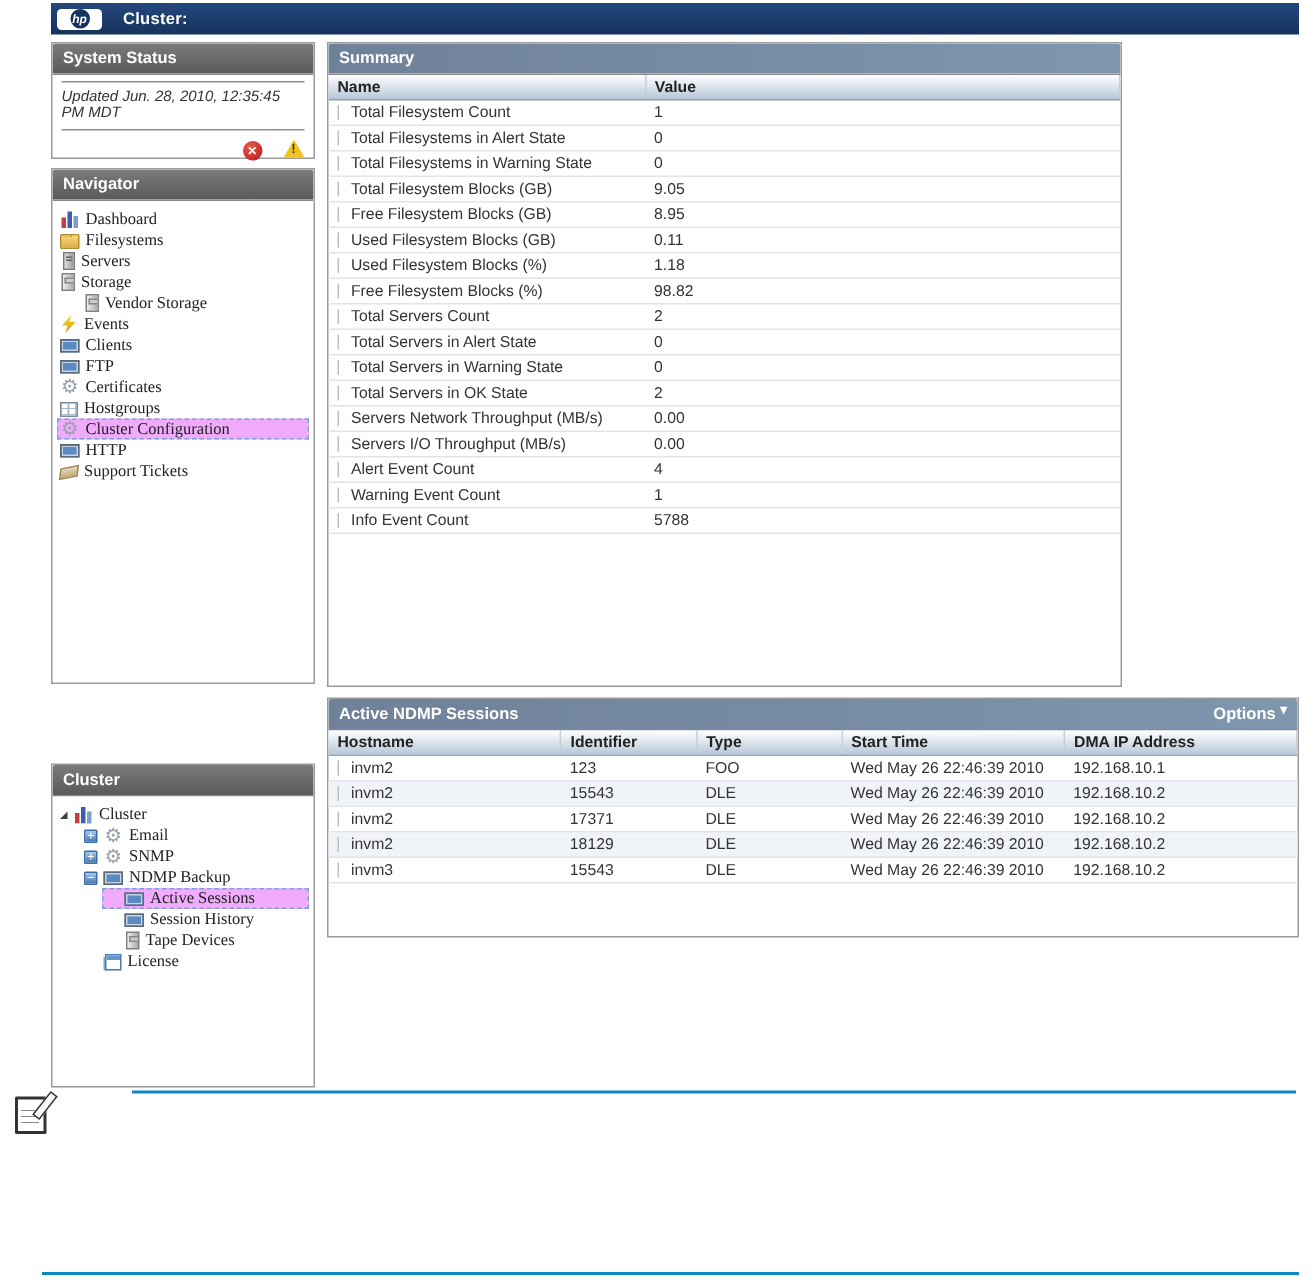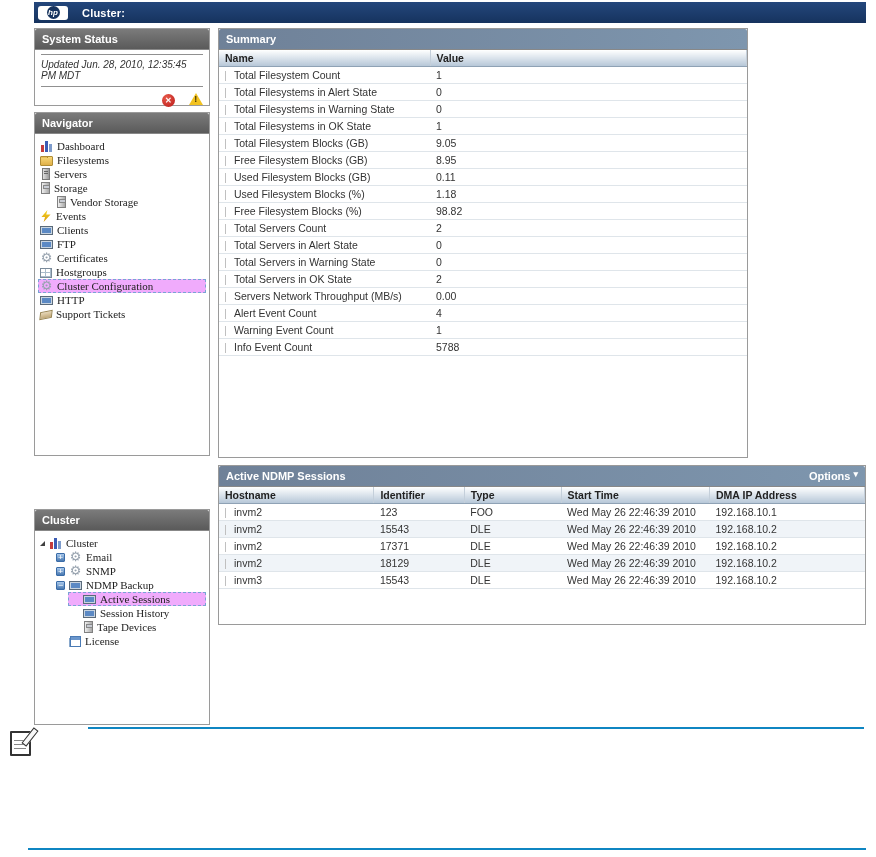--- a/index.html
+++ b/index.html
@@ -227,24 +227,20 @@
           </tr>
           <tr>
             <td class="first">Total Filesystems in Alert State</td>
             <td>0</td>
           </tr>
           <tr>
             <td class="first">Total Filesystems in Warning State</td>
             <td>0</td>
           </tr>
           <tr>
-            <td class="first">Total Filesystems in OK State</td>
-            <td>1</td>
-          </tr>
-          <tr>
             <td class="first">Total Filesystem Blocks (GB)</td>
             <td>9.05</td>
           </tr>
           <tr>
             <td class="first">Free Filesystem Blocks (GB)</td>
             <td>8.95</td>
           </tr>
           <tr>
             <td class="first">Used Filesystem Blocks (GB)</td>
             <td>0.11</td>
@@ -268,20 +264,24 @@
           <tr>
             <td class="first">Total Servers in Warning State</td>
             <td>0</td>
           </tr>
           <tr>
             <td class="first">Total Servers in OK State</td>
             <td>2</td>
           </tr>
           <tr>
             <td class="first">Servers Network Throughput (MB/s)</td>
+            <td>0.00</td>
+          </tr>
+          <tr>
+            <td class="first">Servers I/O Throughput (MB/s)</td>
             <td>0.00</td>
           </tr>
           <tr>
             <td class="first">Alert Event Count</td>
             <td>4</td>
           </tr>
           <tr>
             <td class="first">Warning Event Count</td>
             <td>1</td>
           </tr>

